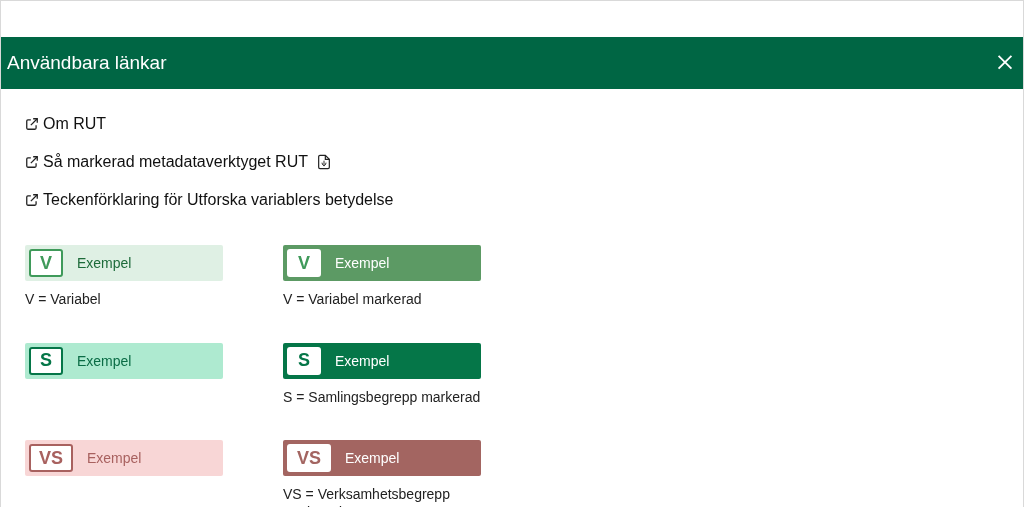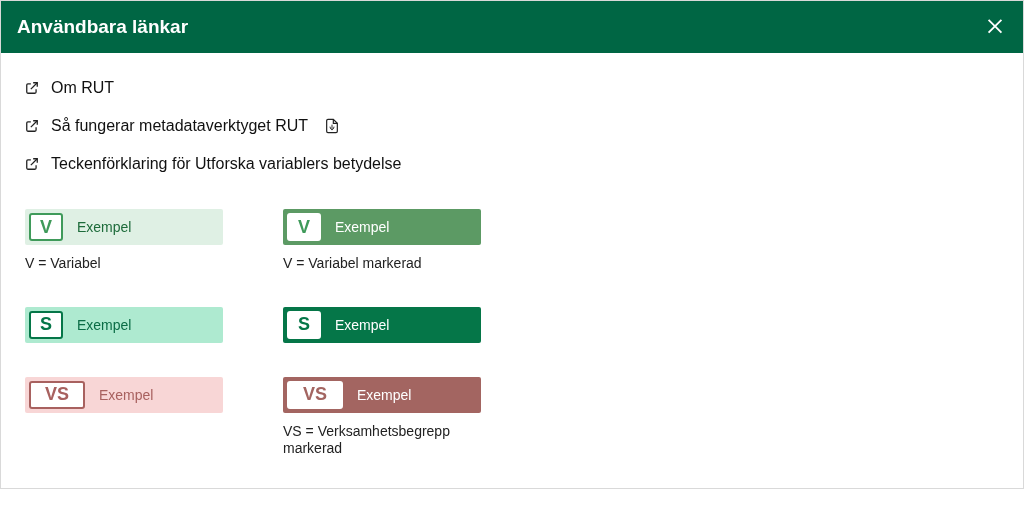--- a/index.html
+++ b/index.html
@@ -7,39 +7,40 @@
   .modal {
     width: 1024px;
     border: 1px solid #d9d9d9;
   }
   .header {
     background: #006644;
     color: #fff;
     display: flex;
     align-items: center;
     justify-content: space-between;
-    padding: 14px 16px;
+    padding: 14px 6px;
     font-size: 19px;
-    font-weight: bold;
+    font-weight: normal;
+    margin-top: 36px;
   }
   .close-btn {
     cursor: pointer;
     width: 24px;
     height: 24px;
     display: flex;
     align-items: center;
     justify-content: center;
   }
   .content {
     padding: 26px 24px 30px 24px;
   }
   .link-row {
     display: flex;
     align-items: center;
-    gap: 12px;
+    gap: 4px;
     margin-bottom: 20px;
     font-size: 16px;
     color: #111;
   }
   .link-row a { color: #111; text-decoration: none; cursor: pointer; }
   .ext-icon { width: 14px; height: 14px; display: inline-flex; align-items: center; justify-content: center; }
   .pdf-icon { width: 16px; height: 18px; display: inline-flex; align-items: center; justify-content: center; margin-left: 4px; }
   .legend-grid {
     display: grid;
     grid-template-columns: 230px 230px;
@@ -60,21 +61,21 @@
     display: flex;
     align-items: center;
     justify-content: center;
     width: 34px;
     font-weight: bold;
     font-size: 18px;
     background: #fff;
     border-radius: 3px;
     margin: 4px;
   }
-  .badge-letter.wide { width: 56px; }
+  .badge-letter.wide { width: 44px; }
   .badge-label {
     flex: 1;
     display: flex;
     align-items: center;
     padding-left: 10px;
     font-weight: normal;
     font-size: 14px;
   }
   .caption {
     margin-top: 10px;
@@ -138,21 +139,21 @@
     </div>
 
     <div class="link-row">
       <span class="ext-icon">
         <svg viewBox="0 0 24 24" width="14" height="14" fill="none" stroke="#222" stroke-width="2.2">
             <path d="M14 3h7v7"></path>
             <path d="M10 14 21 3"></path>
             <path d="M19 14v5a2 2 0 0 1-2 2H5a2 2 0 0 1-2-2V7a2 2 0 0 1 2-2h5"></path>
           </svg>
       </span>
-      <a>Så fungerar metadataverktyget RUT</a>
+      <a>Så markerad metadataverktyget RUT</a>
       <span class="pdf-icon">
         <svg viewBox="0 0 24 24" width="16" height="18" fill="none" stroke="#222" stroke-width="1.8">
             <path d="M14 2H6a2 2 0 0 0-2 2v16a2 2 0 0 0 2 2h12a2 2 0 0 0 2-2V8z"></path>
             <path d="M14 2v6h6"></path>
             <path d="M9 13c0 3 3 5 3 5s3-2 3-5" stroke-width="1.4"></path>
             <path d="M12 10v8" stroke-width="1.4"></path>
           </svg>
       </span>
     </div>
 
@@ -190,20 +191,21 @@
           <div class="badge-letter">S</div>
           <div class="badge-label">Exempel</div>
         </div>
       </div>
 
       <div class="legend-cell row-s-s">
         <div class="badge-row">
           <div class="badge-letter">S</div>
           <div class="badge-label">Exempel</div>
         </div>
+        <div class="caption">S = Samlingsbegrepp markerad</div>
       </div>
 
       <div class="legend-cell row-vs-n">
         <div class="badge-row">
           <div class="badge-letter wide">VS</div>
           <div class="badge-label">Exempel</div>
         </div>
       </div>
 
       <div class="legend-cell row-vs-s">

